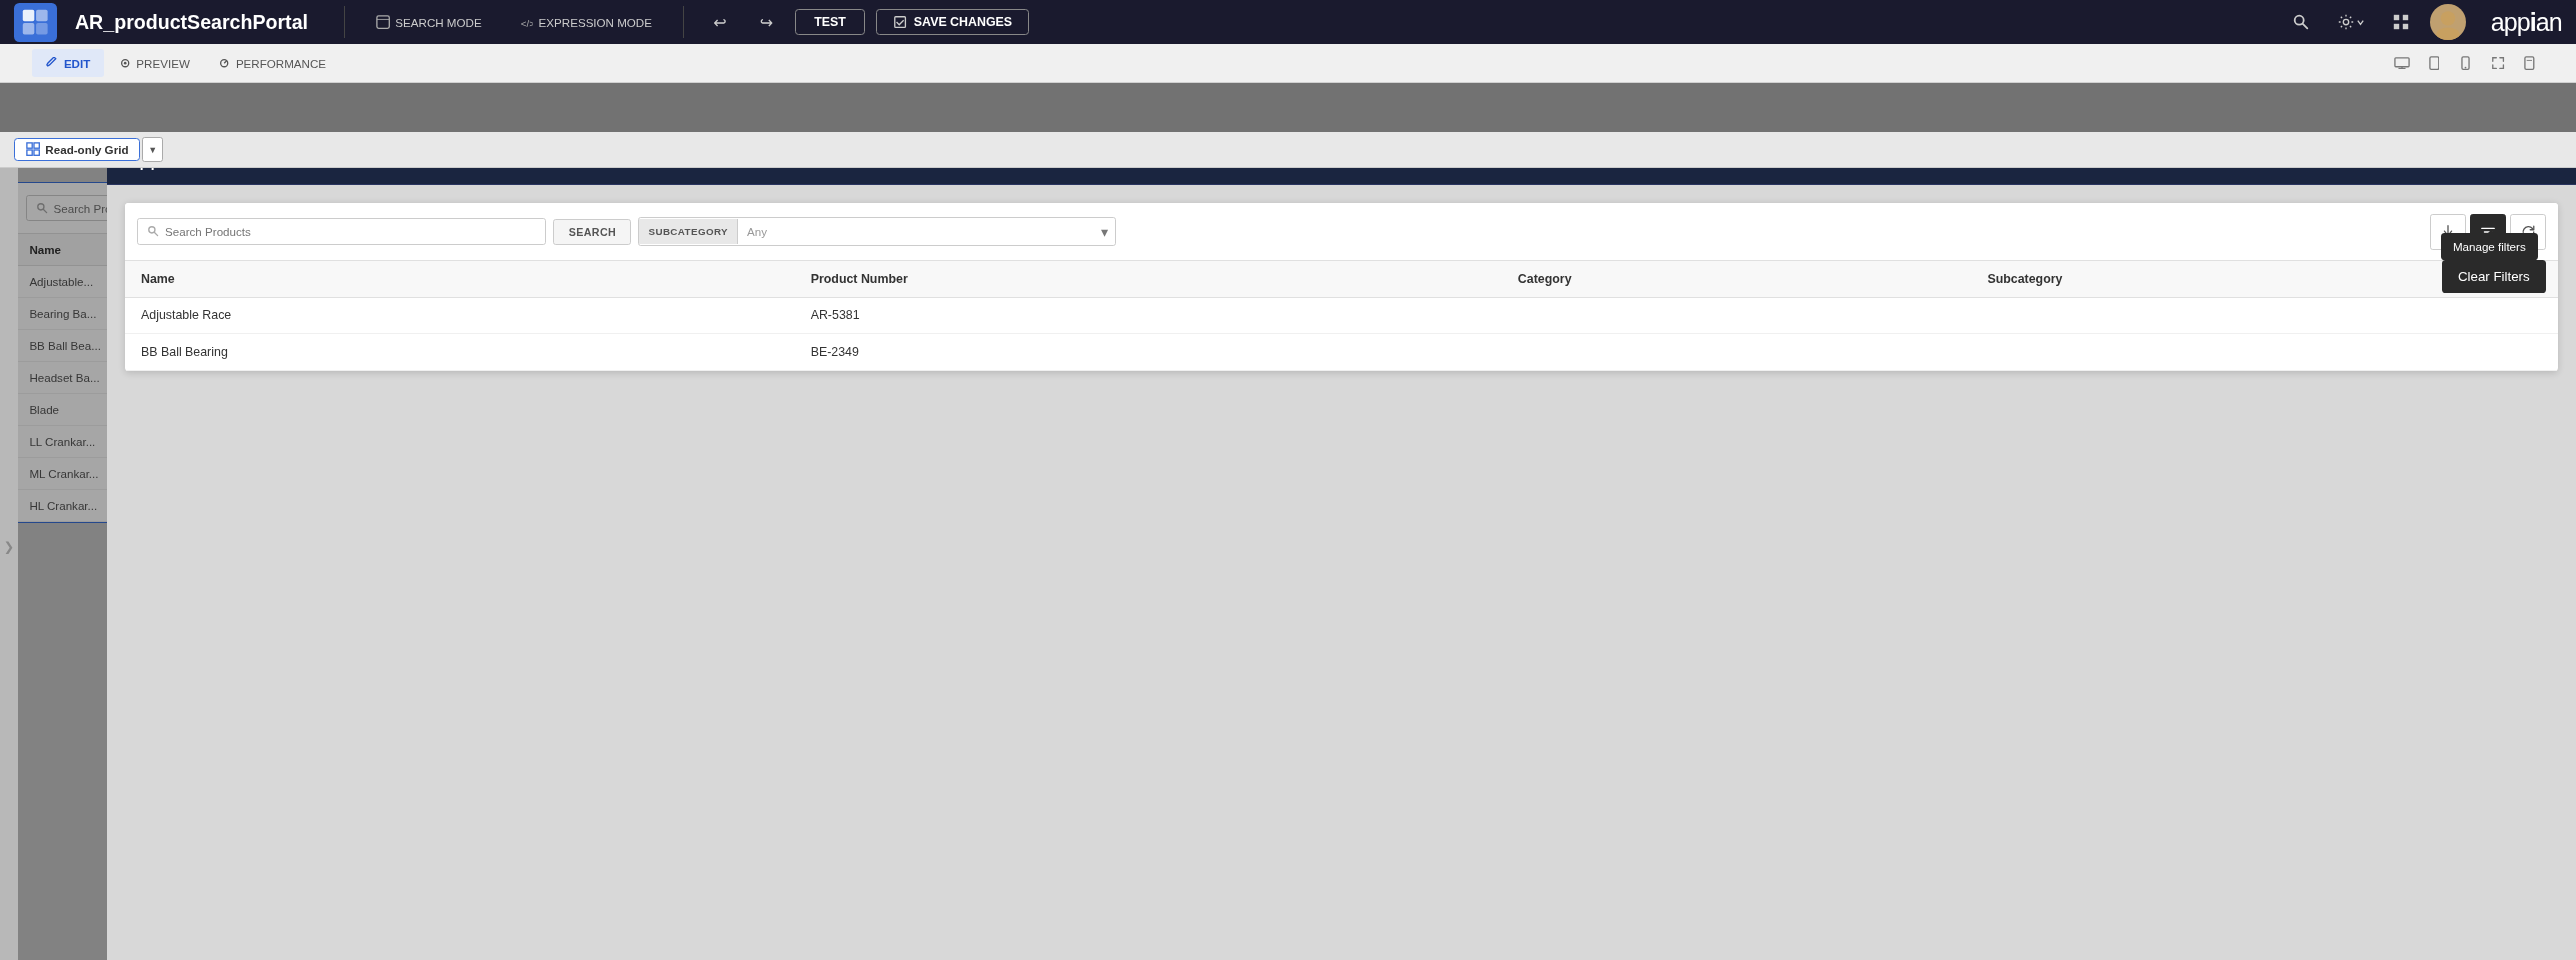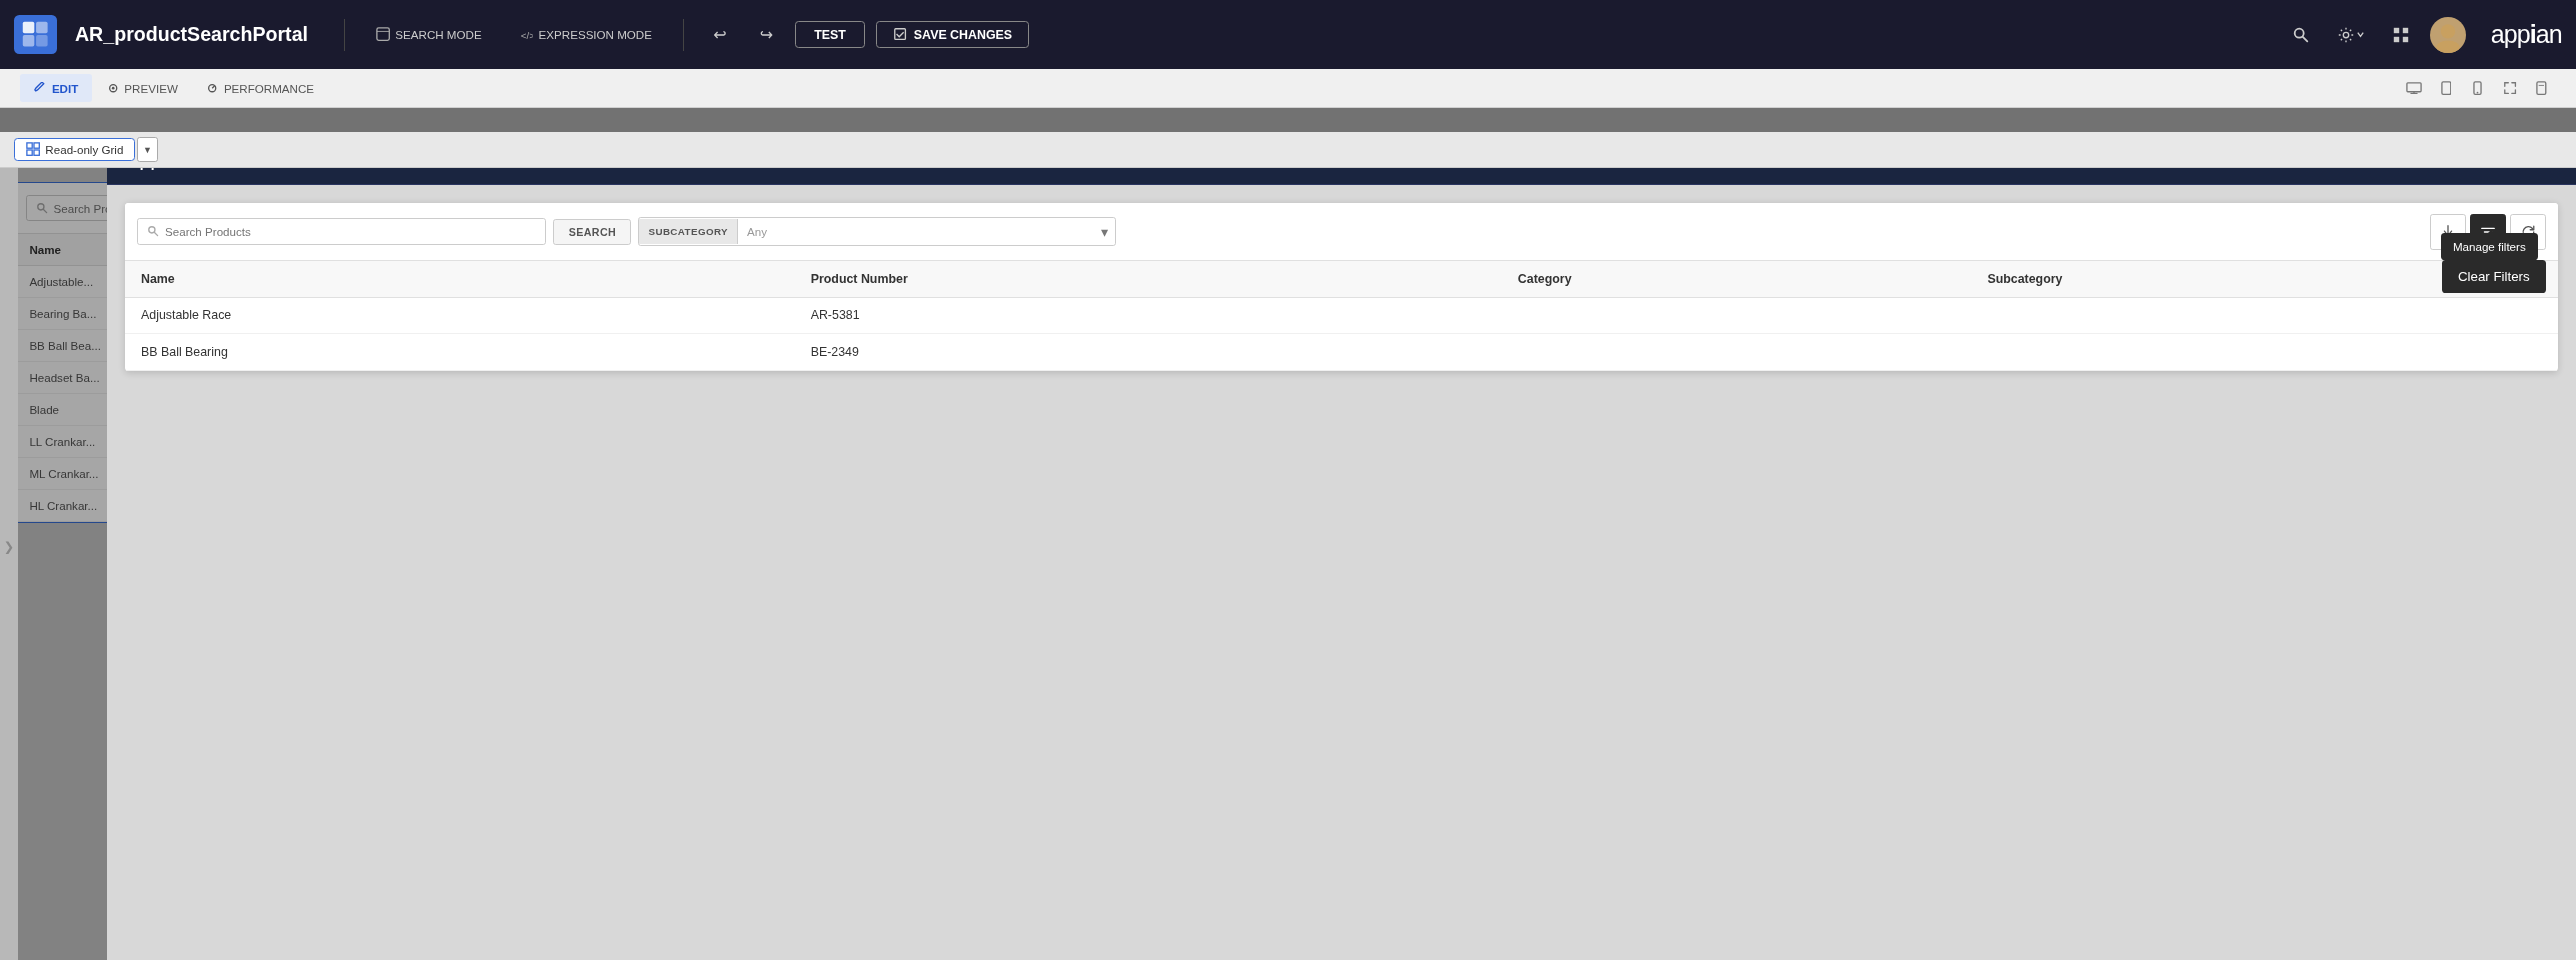--- a/index.html
+++ b/index.html
@@ -1,21 +1,21 @@
 <!DOCTYPE html>
 <html style="font-size:14.2px"><head>
   <meta charset="utf-8">
   <style>
     * { box-sizing: border-box; margin: 0; padding: 0; }
     body { font-family: 'Segoe UI', Arial, sans-serif; background: #b0b0b0; width: 2576px; height: 960px; overflow: hidden; position: relative; }
 
     
     .top-nav {
       background: #1a1a2e;
-      height: 69px;
+      height: 44px;
       display: flex;
       align-items: center;
       padding: 0 14.2px;
       gap: 10.7px;
       position: relative;
       z-index: 100;
     }
     .app-logo-box {
       background: #3a6fd8;
       border-radius: 5.3px;
@@ -67,21 +67,21 @@
       text-align: center;
     }
     .appian-brand span { font-weight: 700; }
 
     
     .second-bar {
       background: #f0f0f0;
       height: 39px;
       display: flex;
       align-items: center;
-      padding: 0 20px;
+      padding: 0 32px;
       gap: 0;
       border-bottom: 0.9px solid #d0d0d0;
       position: relative;
       z-index: 90;
     }
     .second-bar-btn {
       background: none; border: none; cursor: pointer;
       padding: 7.1px 14.2px; font-size: 11.6px; color: #555;
       display: flex; align-items: center; gap: 5.3px; border-radius: 2.7px;
     }
@@ -100,21 +100,21 @@
       display: flex;
       align-items: center;
       padding: 0 14.2px;
       border-bottom: 0.9px solid #ccc;
       position: relative;
       z-index: 80;
     }
     .grid-label {
       display: flex; align-items: center; gap: 5.3px;
       background: #fff; border: 1.3px solid #3a6fd8; border-radius: 3.6px;
-      padding: 3.6px 10.7px; font-size: 11.6px; color: #333; font-weight: 400;
+      padding: 3.6px 10.7px; font-size: 11.6px; color: #333; font-weight: 700;
     }
     .grid-label svg { width: 14.2px; height: 14.2px; color: #3a6fd8; }
     .grid-dropdown {
       background: #fff; border: 0.9px solid #aaa; border-radius: 2.7px;
       width: 21.3px; height: 25px; margin-left: 1.8px; cursor: pointer;
       display: flex; align-items: center; justify-content: center;
     }
 
     
     .design-area {

